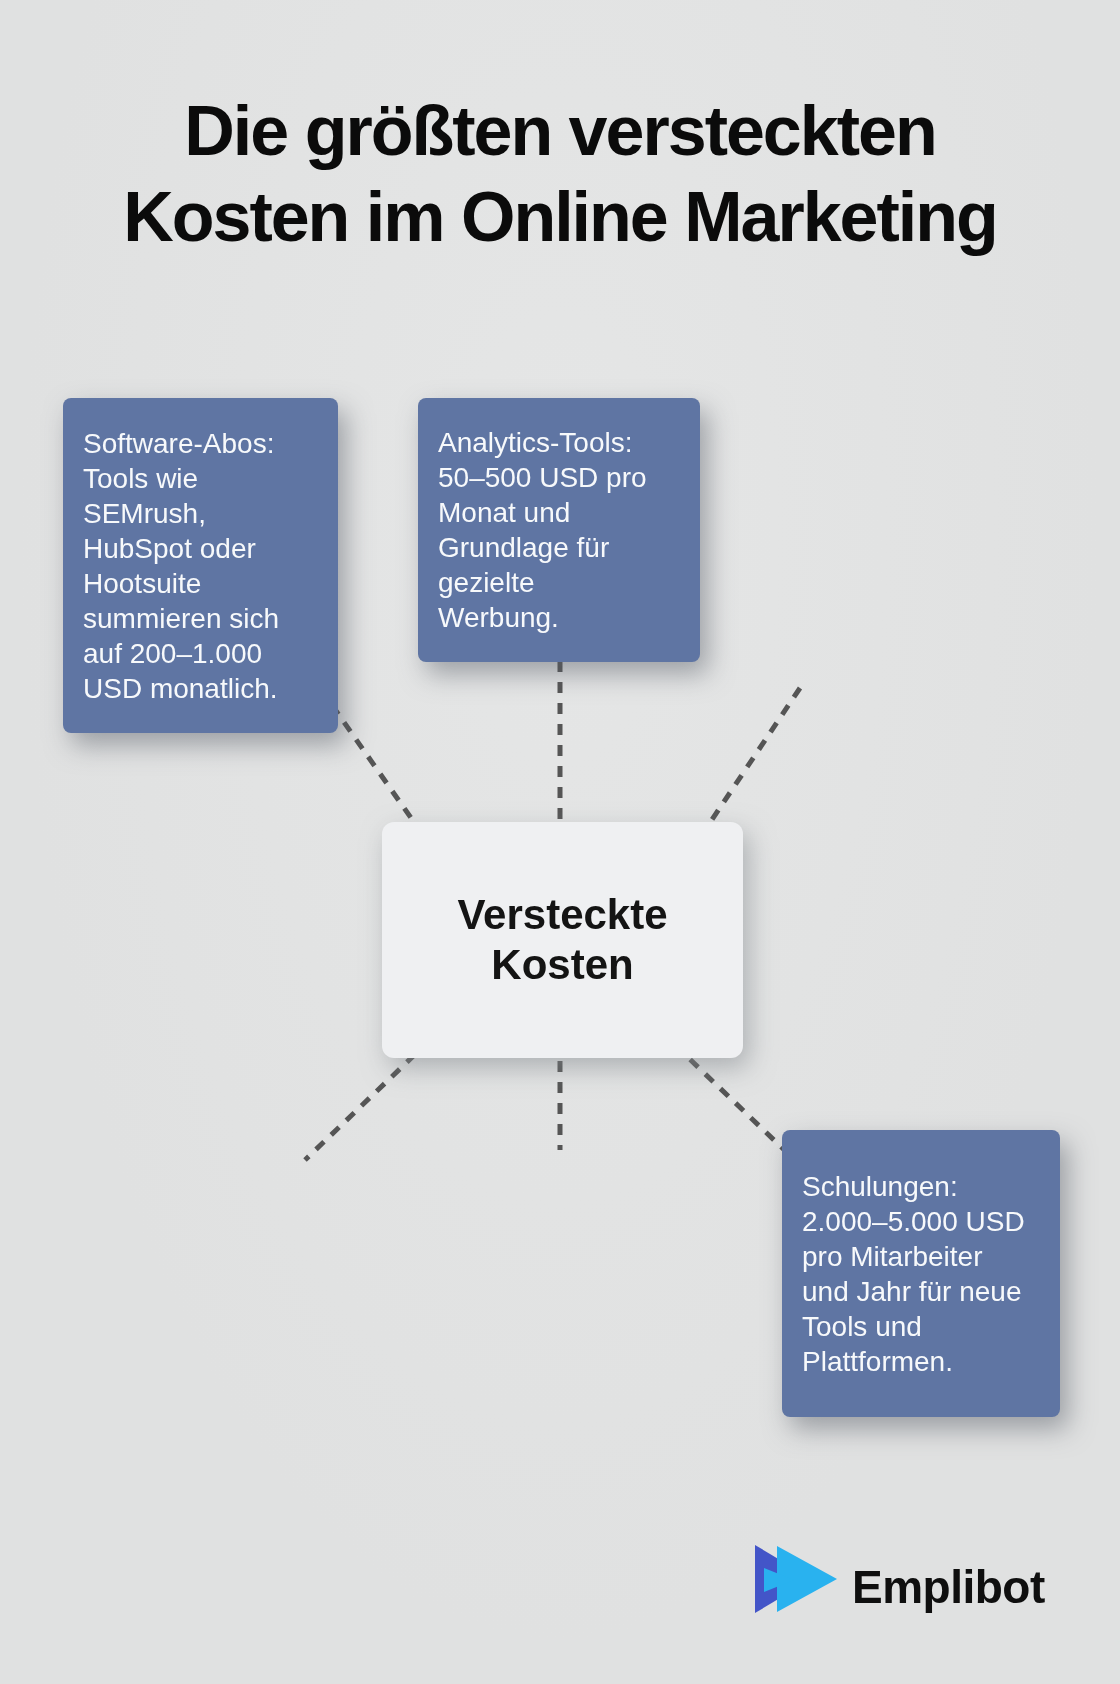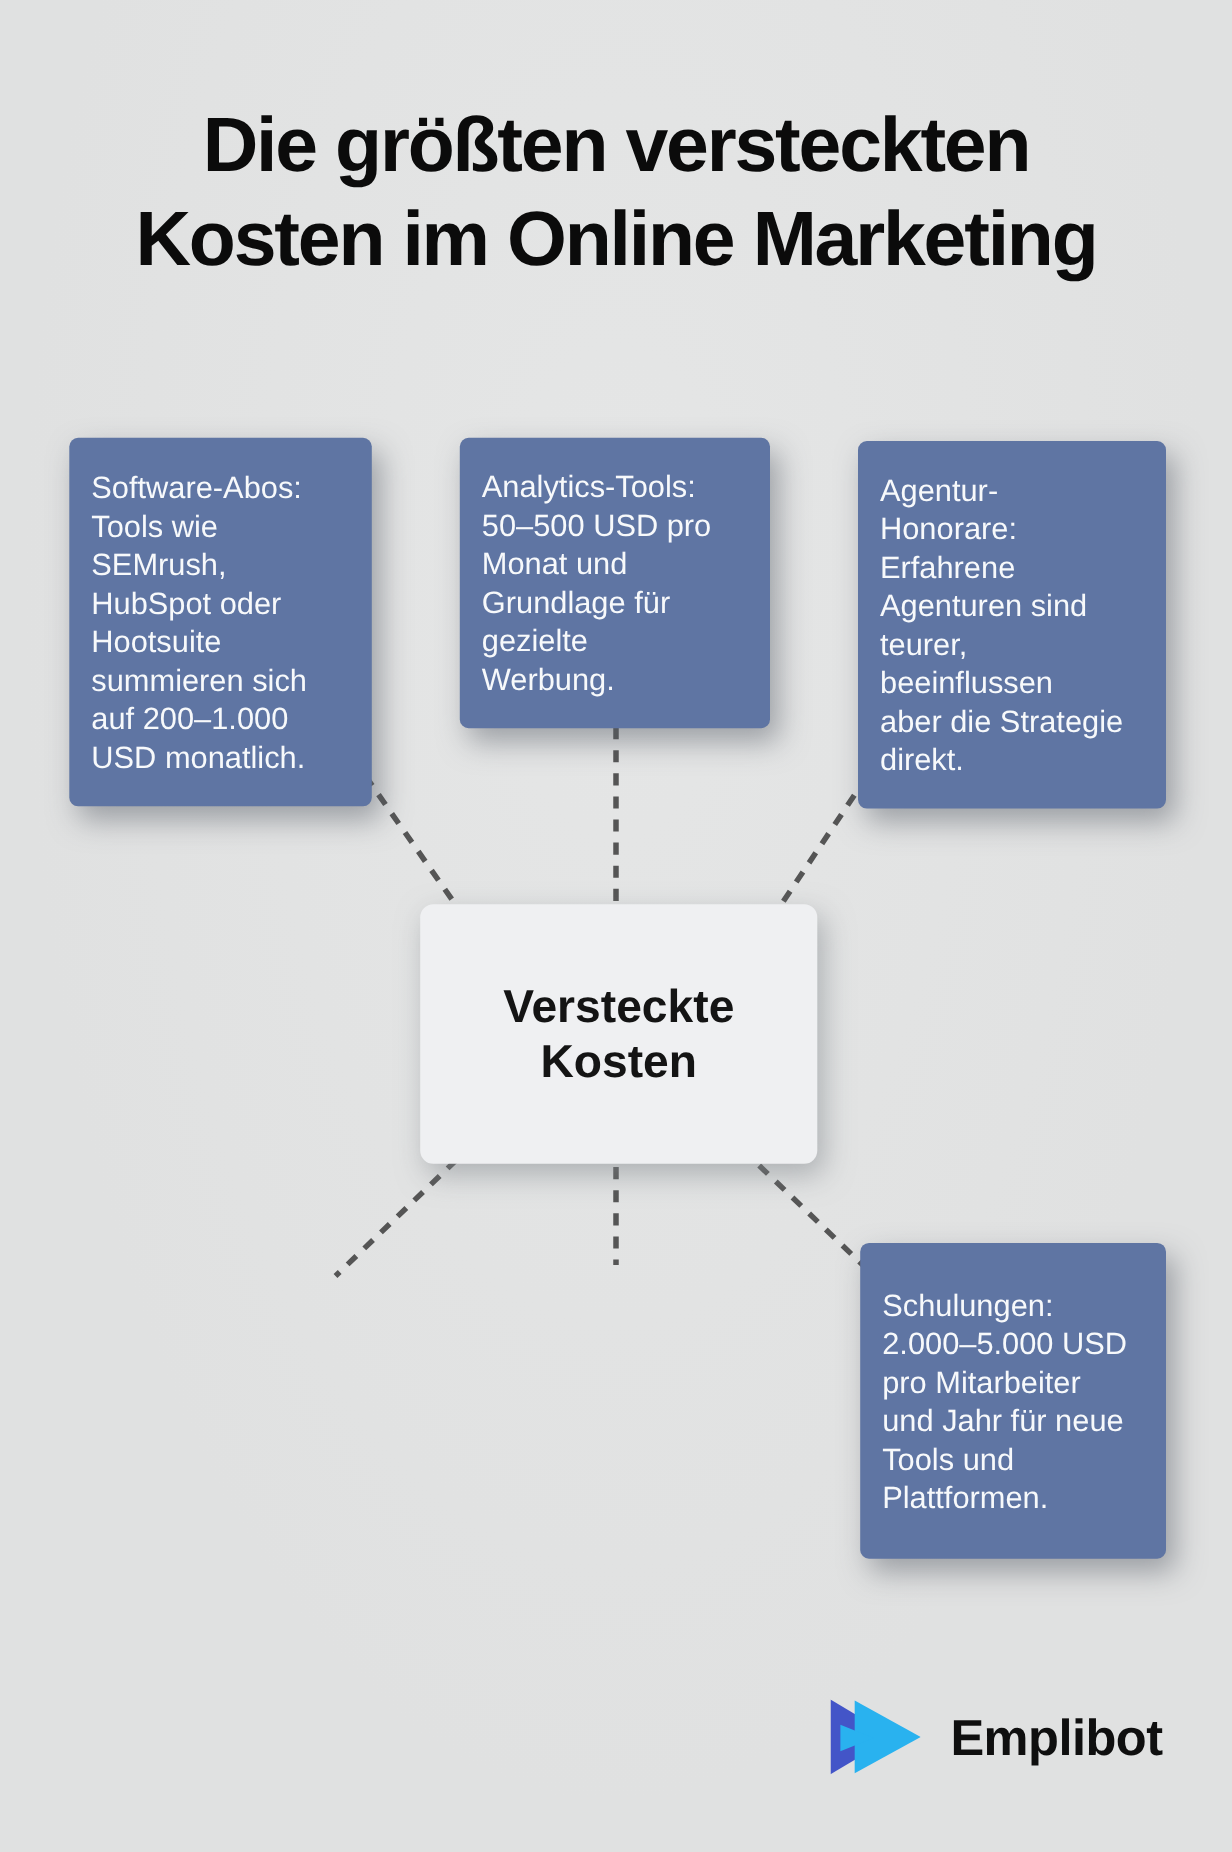--- a/index.html
+++ b/index.html
@@ -73,21 +73,21 @@
     font-size:42px;
     line-height:50px;
     font-weight:700;
     color:#141414;
     text-align:center;
     white-space:pre-line;
   }
   .logo{
     position:absolute;
     left:755px;top:1544px;
-    display:flex;align-items:center;gap:27px;
+    display:flex;align-items:flex-end;gap:15px;
   }
   .logo-icon{display:block;}
   .logo-icon .tri-indigo{fill:var(--logo-indigo);}
   .logo-icon .tri-cyan{fill:var(--logo-cyan);}
   .logo-text{
     font-size:46px;
     font-weight:700;
     letter-spacing:-0.5px;
     color:var(--logo-text);
   }
@@ -122,30 +122,20 @@
 
   <div class="node node-tm">
     <p class="node-text">Analytics-Tools:
 50–500 USD pro
 Monat und
 Grundlage für
 gezielte
 Werbung.</p>
   </div>
 
-  <div class="node node-tr">
-    <p class="node-text">Agentur-
-Honorare:
-Erfahrene
-Agenturen sind
-teurer,
-beeinflussen
-aber die Strategie
-direkt.</p>
-  </div>
 
 
 
   <div class="node node-br">
     <p class="node-text">Schulungen:
 2.000–5.000 USD
 pro Mitarbeiter
 und Jahr für neue
 Tools und
 Plattformen.</p>

